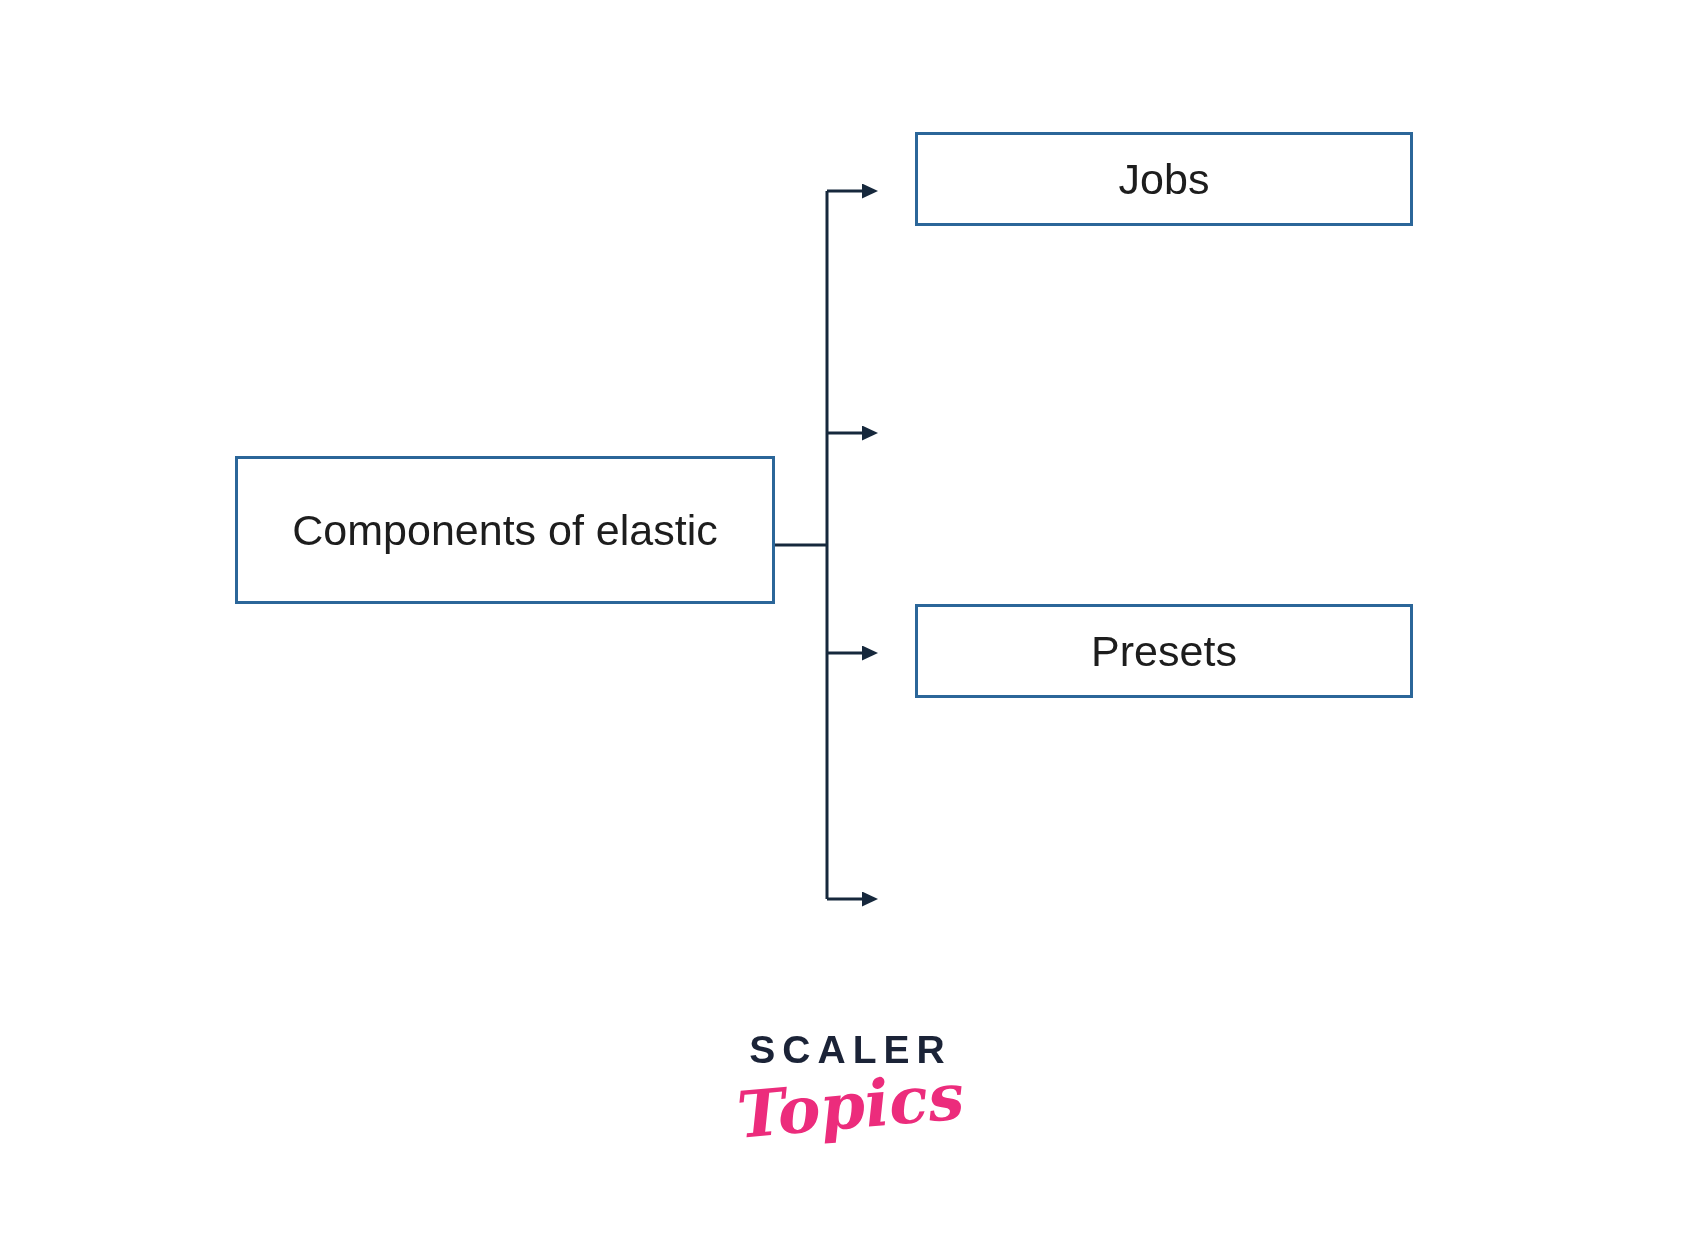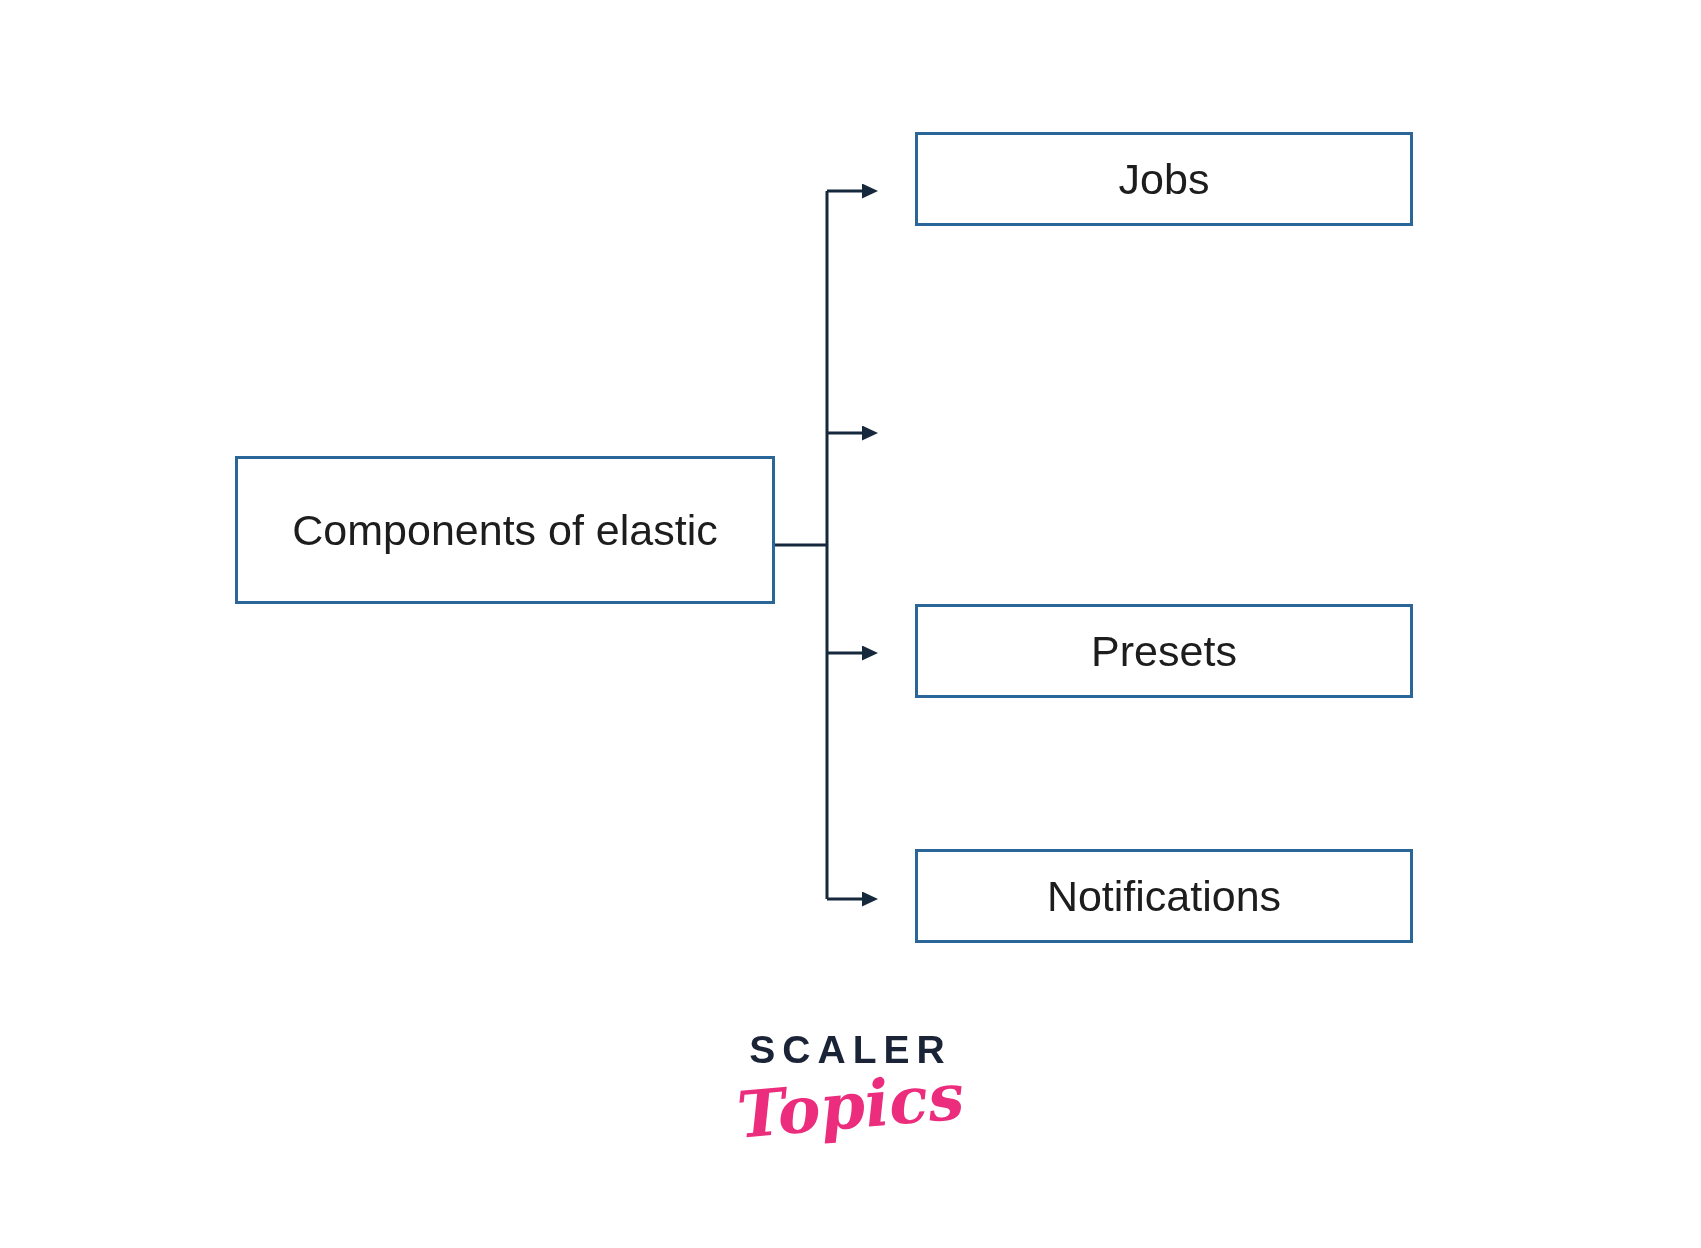--- a/index.html
+++ b/index.html
@@ -109,22 +109,19 @@
   <div class="node node--root">
     <div>Components of elastic</div>
   </div>
 
   <div class="node node--child node--jobs">
     <span>Jobs</span>
   </div>
   <div class="node node--child node--presets">
     <span>Presets</span>
   </div>
-  <div class="node node--child node--notifications">
-    <span>Notifications</span>
-  </div>
 
   <div class="logo">
     <span class="logo-wordmark">SCALER</span>
     <span class="logo-script">Topics</span>
   </div>
 
 </div>
 
 </body></html>

